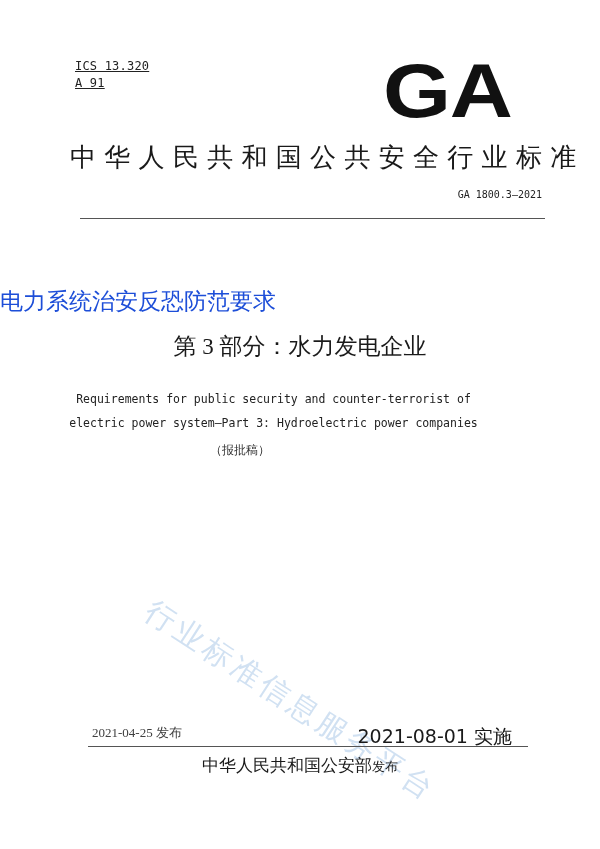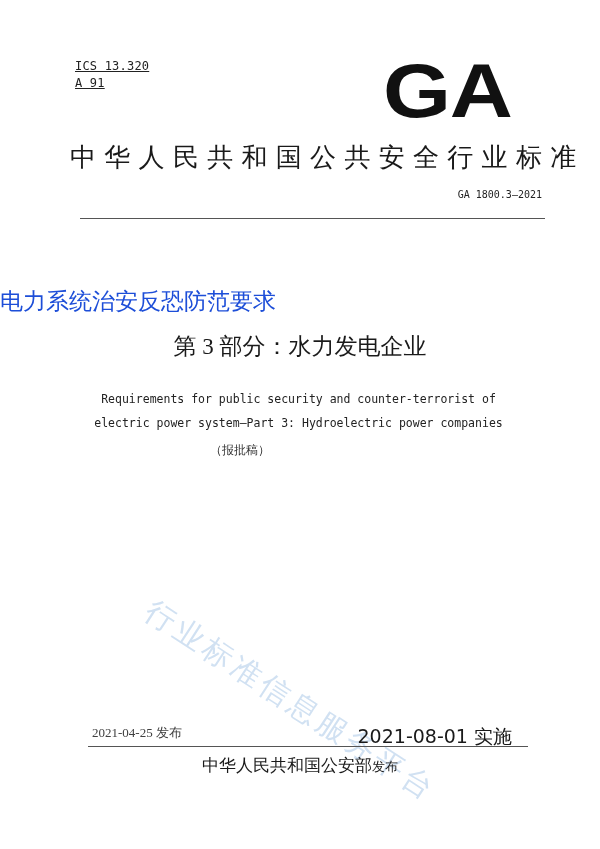--- a/index.html
+++ b/index.html
@@ -5,21 +5,21 @@
   html, body { margin: 0; padding: 0; }
   body { width: 600px; height: 849px; background: #ffffff; position: relative; overflow: hidden; font-family: "DejaVu Sans", sans-serif; color: #1a1a1a; }
   .abs { position: absolute; }
   .ics { left: 75px; top: 58px; font-size: 12px; line-height: 17px; font-family: "DejaVu Sans Mono", monospace; color: #222; letter-spacing: 0.2px; text-decoration: underline; }
   .logo { left: 383px; top: 56px; font-family: "Liberation Sans", sans-serif; font-weight: 900; font-size: 76px; line-height: 70px; letter-spacing: -1px; color: #111; transform: scaleX(1.15); transform-origin: left top; }
   .header-title { left: 70px; top: 140px; width: 475px; font-size: 26px; line-height: 34px; letter-spacing: 8.3px; white-space: nowrap; color: #1a1a1a; }
   .std-no { right: 58px; top: 189px; font-size: 10px; font-family: "DejaVu Sans Mono", monospace; color: #222; }
   .rule1 { left: 80px; top: 218px; width: 465px; height: 1px; background: #555; }
   .title1 { left: 0; width: 600px; top: 286px; font-size: 23px; line-height: 30px; color: #1d4ed8; }
   .title2 { left: 0; width: 600px; top: 332px; text-align: center; font-size: 23px; line-height: 30px; color: #1a1a1a; font-family: Liberation Serif, serif; }
-  .en1, .en2 { left: 0; width: 547px; text-align: center; font-family: "DejaVu Sans Mono", monospace; font-size: 11.5px; color: #222; padding-left: 25px; }
+  .en1, .en2 { left: 0; width: 547px; text-align: center; font-family: "DejaVu Sans Mono", monospace; font-size: 11.5px; color: #222; }
   .en1 { top: 392px; }
   .en2 { top: 416px; }
   .status { left: 0; width: 480px; top: 442px; text-align: center; font-family: "DejaVu Serif", serif; font-size: 12px; color: #333; }
   .watermark { left: 148px; top: 588px; font-size: 30px; color: #c9dcf0; letter-spacing: 4px; transform: rotate(33deg); transform-origin: left center; white-space: nowrap; opacity: 0.85; font-family: "DejaVu Serif", serif; }
   .pub-date { left: 92px; top: 724px; font-size: 13px; color: #404040; font-family: Liberation Serif, serif; }
   .impl-date { right: 88px; top: 724px; font-size: 19px; color: #1a1a1a; }
   .rule2 { left: 88px; top: 746px; width: 440px; height: 1px; background: #555; }
   .issuer { left: 0; width: 600px; top: 754px; text-align: center; font-size: 17px; color: #1a1a1a; }
   .issuer .small { font-size: 13px; text-align: center; }
 </style>

